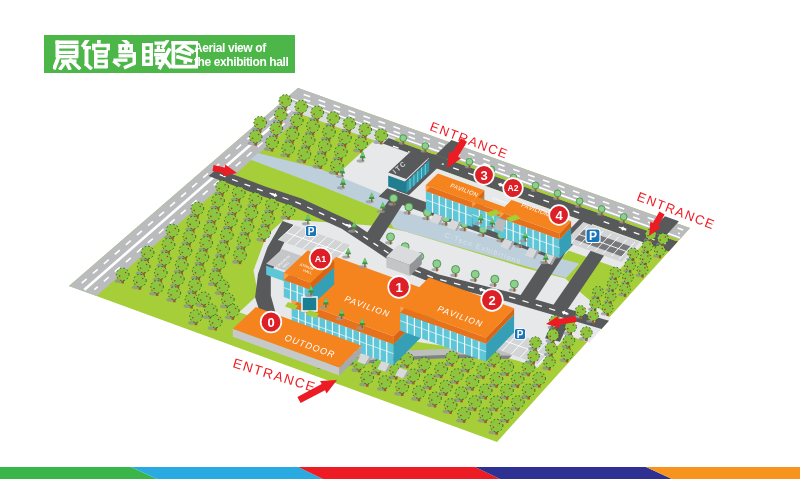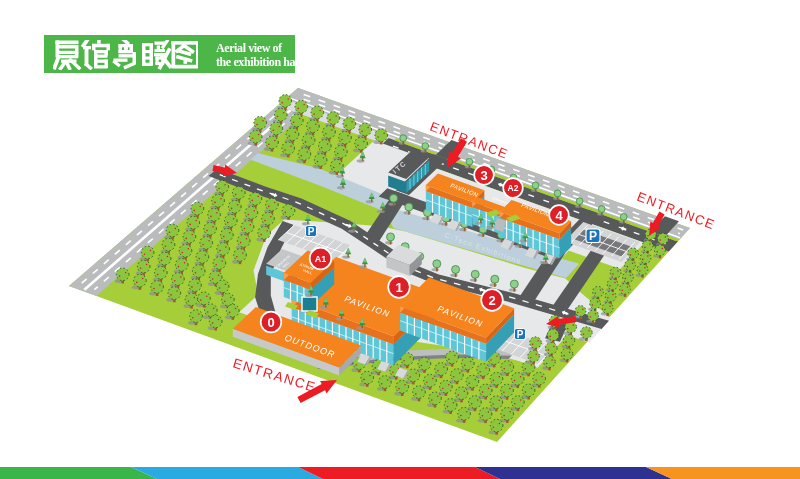--- a/index.html
+++ b/index.html
@@ -1306,21 +1306,21 @@
         <rect x="0.5" y="1" width="27.7" height="3.7" fill="#ffffff"></rect>
         <rect x="0.5" y="24.8" width="27.7" height="3.7" fill="#ffffff"></rect>
         <line x1="13" y1="5.5" x2="6" y2="11" stroke="#ffffff" stroke-width="3.5" stroke-linecap="square"></line>
         <line x1="13" y1="5.5" x2="21.5" y2="11.5" stroke="#ffffff" stroke-width="3.5" stroke-linecap="square"></line>
         <line x1="8" y1="11" x2="18.5" y2="14" stroke="#ffffff" stroke-width="3.5" stroke-linecap="square"></line>
         <line x1="7" y1="17" x2="19.5" y2="20.5" stroke="#ffffff" stroke-width="3.5" stroke-linecap="square"></line>
         <rect x="12.5" y="20.5" width="3.6" height="3.3" fill="#ffffff"></rect>
       </g>
     </svg>
 
-<div style="position:absolute;left:216px;top:41px;color:#ffffff;font-weight:bold;font-size:12px;line-height:14px;letter-spacing:-0.4px;font-family:Liberation Serif, serif;">Aerial view of<br>the exhibition hall</div>
+<div style="position:absolute;left:194px;top:41px;color:#ffffff;font-weight:bold;font-size:12px;line-height:14px;letter-spacing:-0.4px;">Aerial view of<br>the exhibition hall</div>
 
 
 <svg style="position:absolute;left:0;top:467px;" width="800" height="12" viewBox="0 0 800 12">
 
 <polygon points="0,0 131,0 157,12 0,12" fill="#39b54a"></polygon>
 
 <polygon points="131,0 298,0 323,12 157,12" fill="#29abe2"></polygon>
 
 <polygon points="298,0 475,0 500,12 323,12" fill="#ed1c24"></polygon>
 

